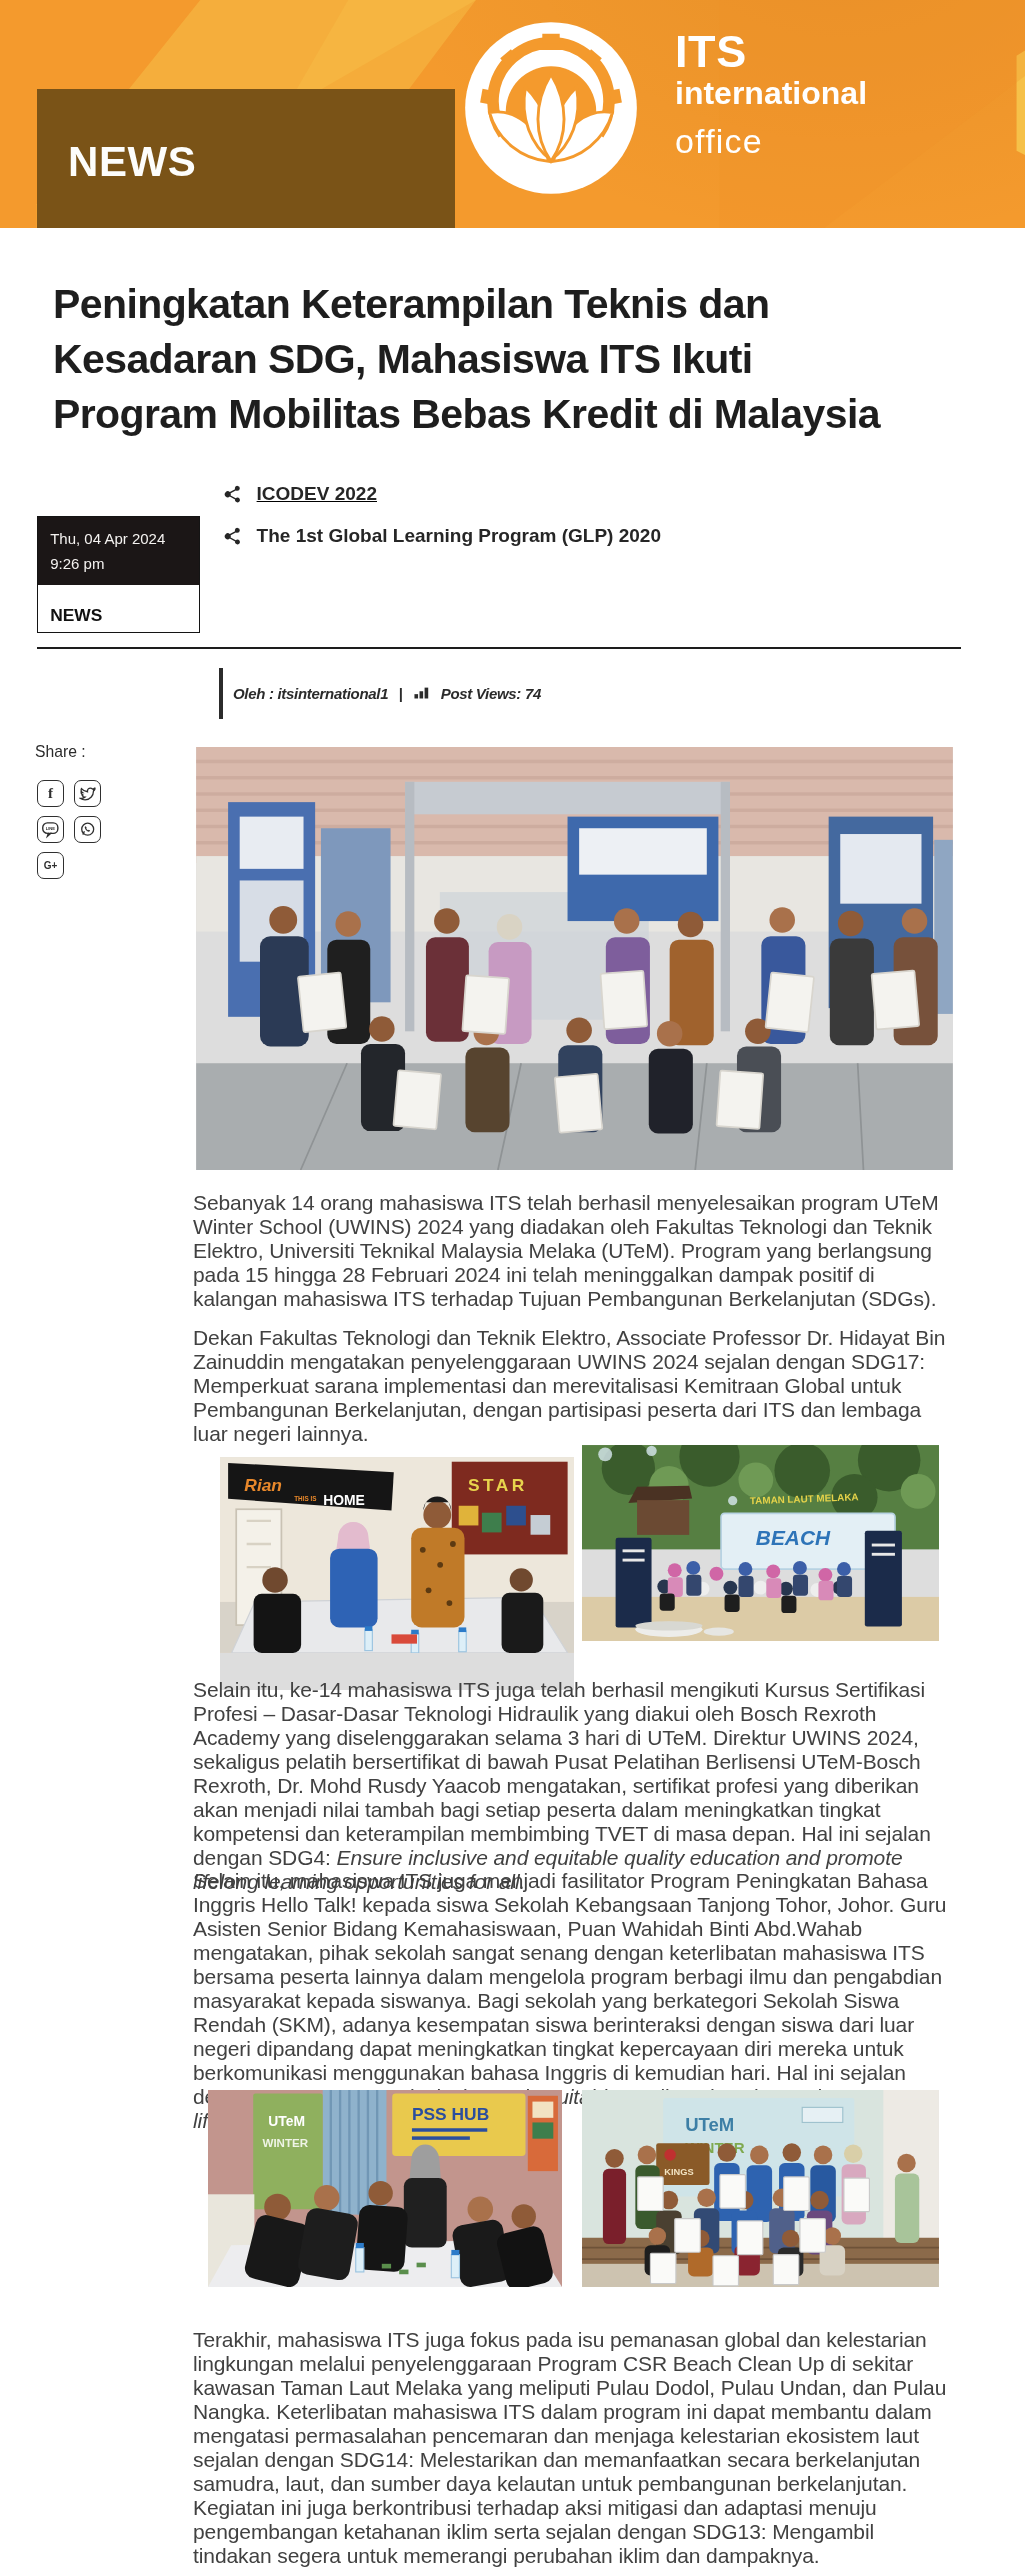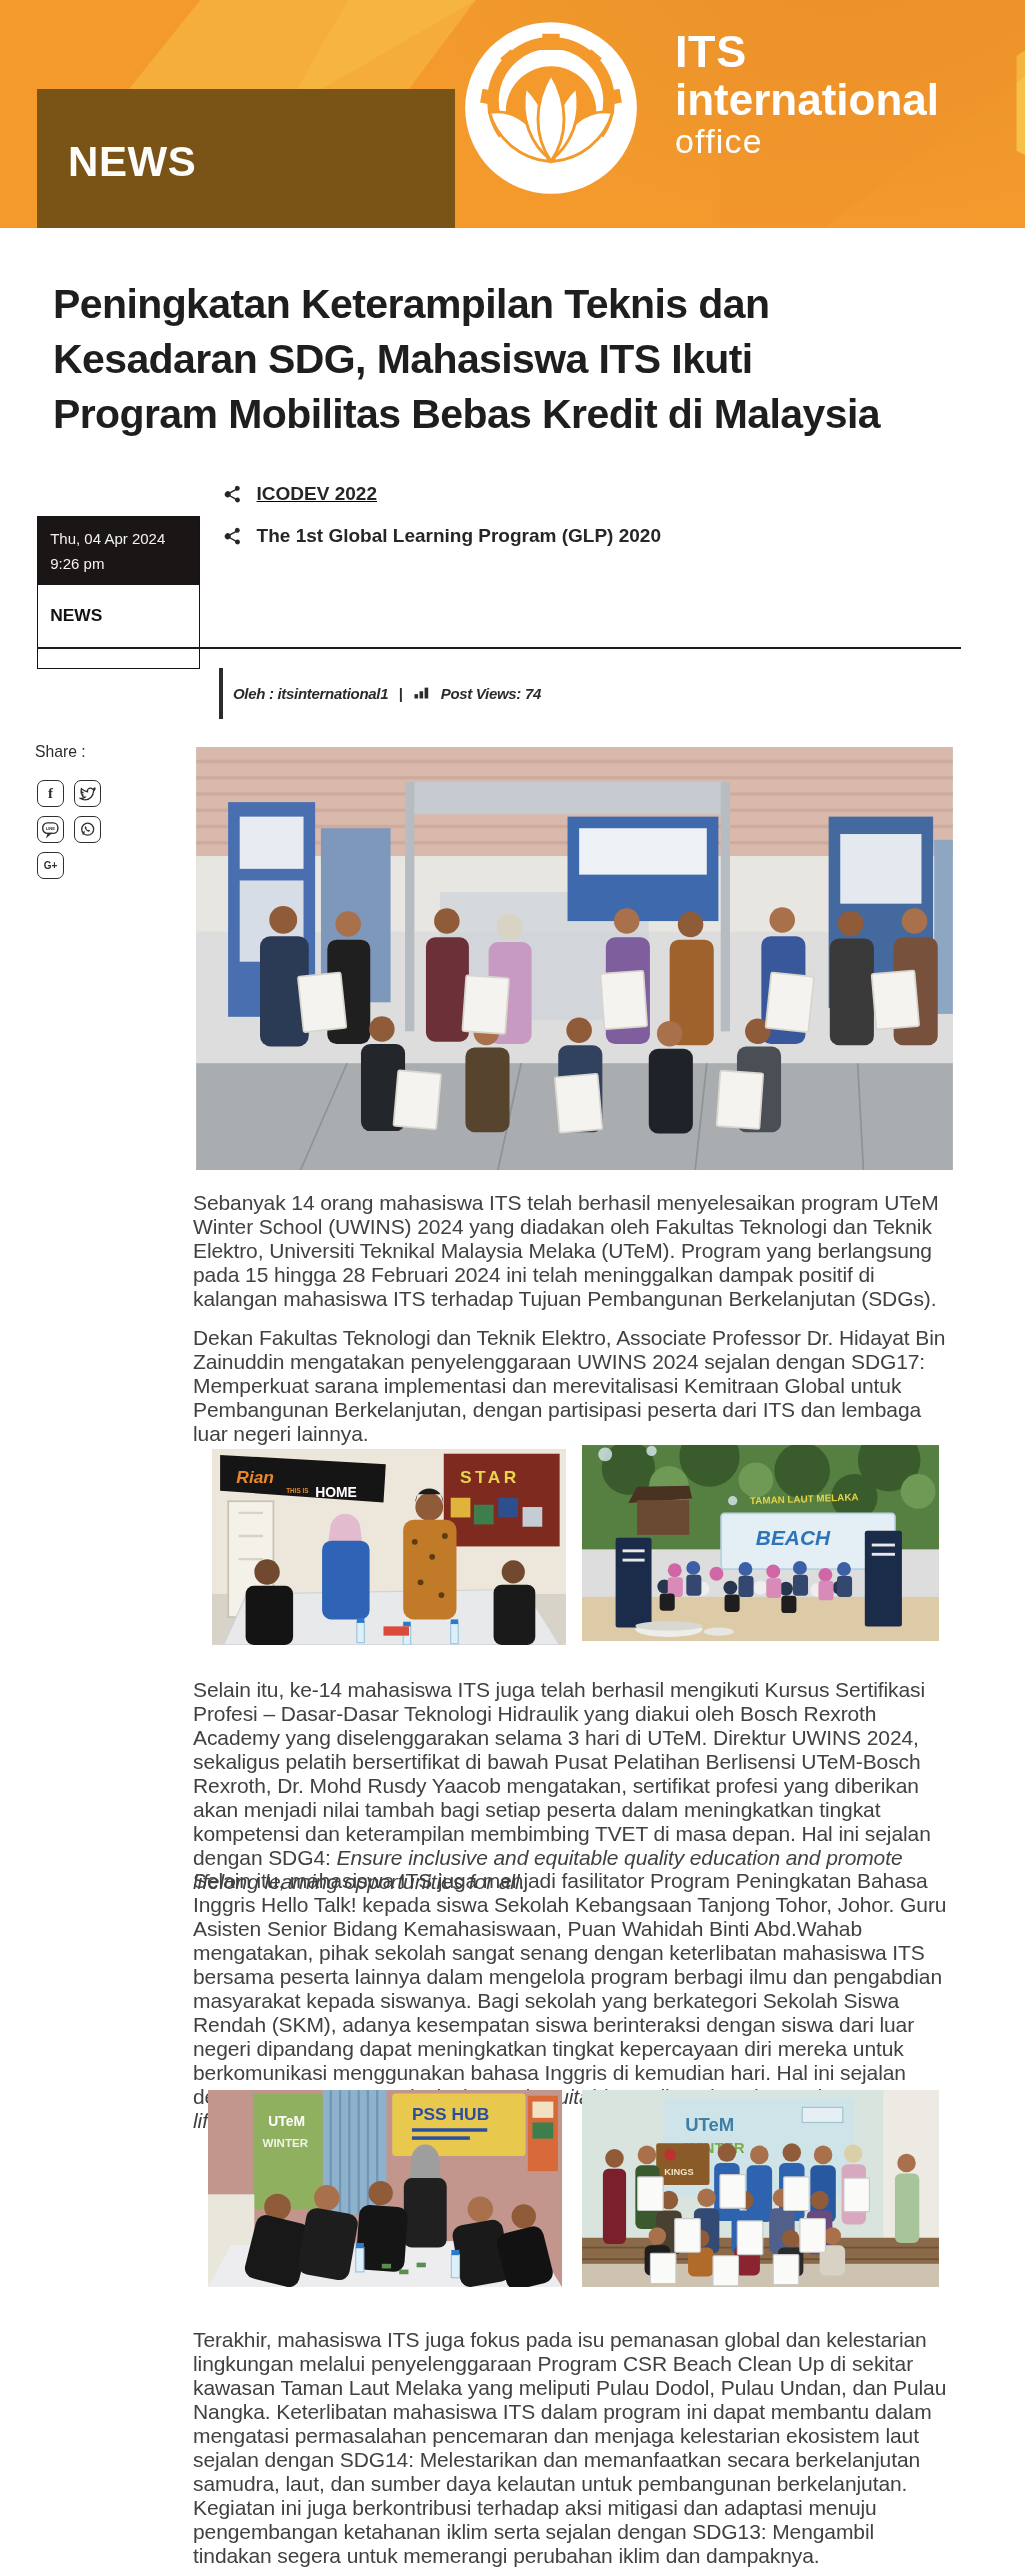--- a/index.html
+++ b/index.html
@@ -9,28 +9,28 @@
   
   .hdr{position:absolute;left:0;top:0;width:1026px;height:228px;background:
        radial-gradient(ellipse 754px 522px at 82% -35%, rgba(120,60,0,0.10), rgba(120,60,0,0) 62%),
        #F49A2D;}
   .hdr-shapes{position:absolute;left:0;top:0;}
   .news-box{position:absolute;left:37px;top:89px;width:418px;height:139px;background:#7A5317;}
   .news-box .lbl{position:absolute;left:31px;top:49px;color:#FDFDFB;font-size:42px;font-weight:700;letter-spacing:0.6px;}
   .logo{position:absolute;left:464px;top:21px;}
   .wordmark{position:absolute;left:675px;top:0;color:#FFFFFF;}
   .wm1{position:absolute;left:0;top:25.5px;font-size:45px;font-weight:700;letter-spacing:0.6px;}
-  .wm2{position:absolute;left:0;top:75px;font-size:44px;font-weight:700;letter-spacing:0px;}
+  .wm2{position:absolute;left:0;top:75px;font-size:32px;font-weight:700;letter-spacing:0px;}
   .wm3{position:absolute;left:0;top:122px;font-size:34px;font-weight:300;letter-spacing:1.2px;}
 
   
   .title{position:absolute;left:37px;top:261px;width:870px;font-size:41px;line-height:55px;
          font-weight:700;color:#1E1E1E;letter-spacing:-0.6px;}
 
-  .datebox{position:absolute;left:37px;top:516px;width:163px;height:153px;border:1.7px solid #141414;
+  .datebox{position:absolute;left:37px;top:516px;width:163px;height:117px;border:1.7px solid #141414;
            box-sizing:border-box;background:#fff;}
   .datebox .dark{position:absolute;left:0;top:0;right:0;height:68px;background:#1B1616;color:#F4F2F0;
                  font-size:15px;}
   .datebox .dark .d1{position:absolute;left:12.2px;top:12.8px;}
   .datebox .dark .d2{position:absolute;left:12.2px;top:38px;}
   .datebox .cat{position:absolute;left:0;top:68px;right:0;bottom:0;background:#fff;}
   .datebox .cat span{position:absolute;left:12.2px;top:20px;font-size:17.4px;font-weight:700;color:#111;}
 
   .rel-row{position:absolute;display:flex;align-items:center;gap:15px;}
   .rel-row .txt{font-size:19px;font-weight:700;color:#262626;}
@@ -248,21 +248,21 @@
         <rect x="622" y="566" width="74" height="96" rx="3" transform="rotate(-5 659 614)"></rect>
         <rect x="900" y="560" width="74" height="96" rx="3" transform="rotate(4 937 608)"></rect>
       </g>
     </svg>
   </figure>
 
   <p class="para" style="top:1191px;margin:0;"><span>Sebanyak 14 orang mahasiswa ITS telah berhasil menyelesaikan program UTeM Winter School (UWINS) 2024 yang diadakan oleh Fakultas Teknologi dan Teknik Elektro, Universiti Teknikal Malaysia Melaka (UTeM). Program yang berlangsung pada 15 hingga 28 Februari 2024 ini telah meninggalkan dampak positif di kalangan mahasiswa ITS terhadap Tujuan Pembangunan Berkelanjutan (SDGs).</span><span class="it"></span></p>
 
   <p class="para" style="top:1326px;margin:0;"><span>Dekan Fakultas Teknologi dan Teknik Elektro, Associate Professor Dr. Hidayat Bin Zainuddin mengatakan penyelenggaraan UWINS 2024 sejalan dengan SDG17: Memperkuat sarana implementasi dan merevitalisasi Kemitraan Global untuk Pembangunan Berkelanjutan, dengan partisipasi peserta dari ITS dan lembaga luar negeri lainnya.</span><span class="it"></span></p>
 
-  <figure class="photo" style="left:208px;top:1445px;width:354px;height:196px;margin:4px;">
+  <figure class="photo" style="left:208px;top:1445px;width:354px;height:233px;margin:12px;">
     <svg width="354" height="196" viewBox="0 0 611 338">
       <rect width="611" height="338" fill="#EDE7DB"></rect>
       <rect y="250" width="611" height="88" fill="#D8D3C9"></rect>
       <rect x="28" y="90" width="78" height="200" fill="#F4F1E9" stroke="#C9C2B4" stroke-width="3"></rect>
       <path d="M46,110 L88,110 M46,150 L88,150 M46,190 L88,190" stroke="#D8D2C4" stroke-width="4"></path>
       <polygon points="14,10 300,26 296,92 14,72" fill="#151515"></polygon>
       <text x="42" y="58" font-size="30" font-style="italic" font-weight="bold" fill="#E8882B">Rian</text>
       <text x="128" y="76" font-size="11" font-weight="bold" fill="#E8882B">THIS IS</text>
       <text x="178" y="82" font-size="24" font-weight="bold" fill="#FFFFFF">HOME</text>
       <rect x="400" y="8" width="200" height="160" fill="#7E2A1F"></rect>

